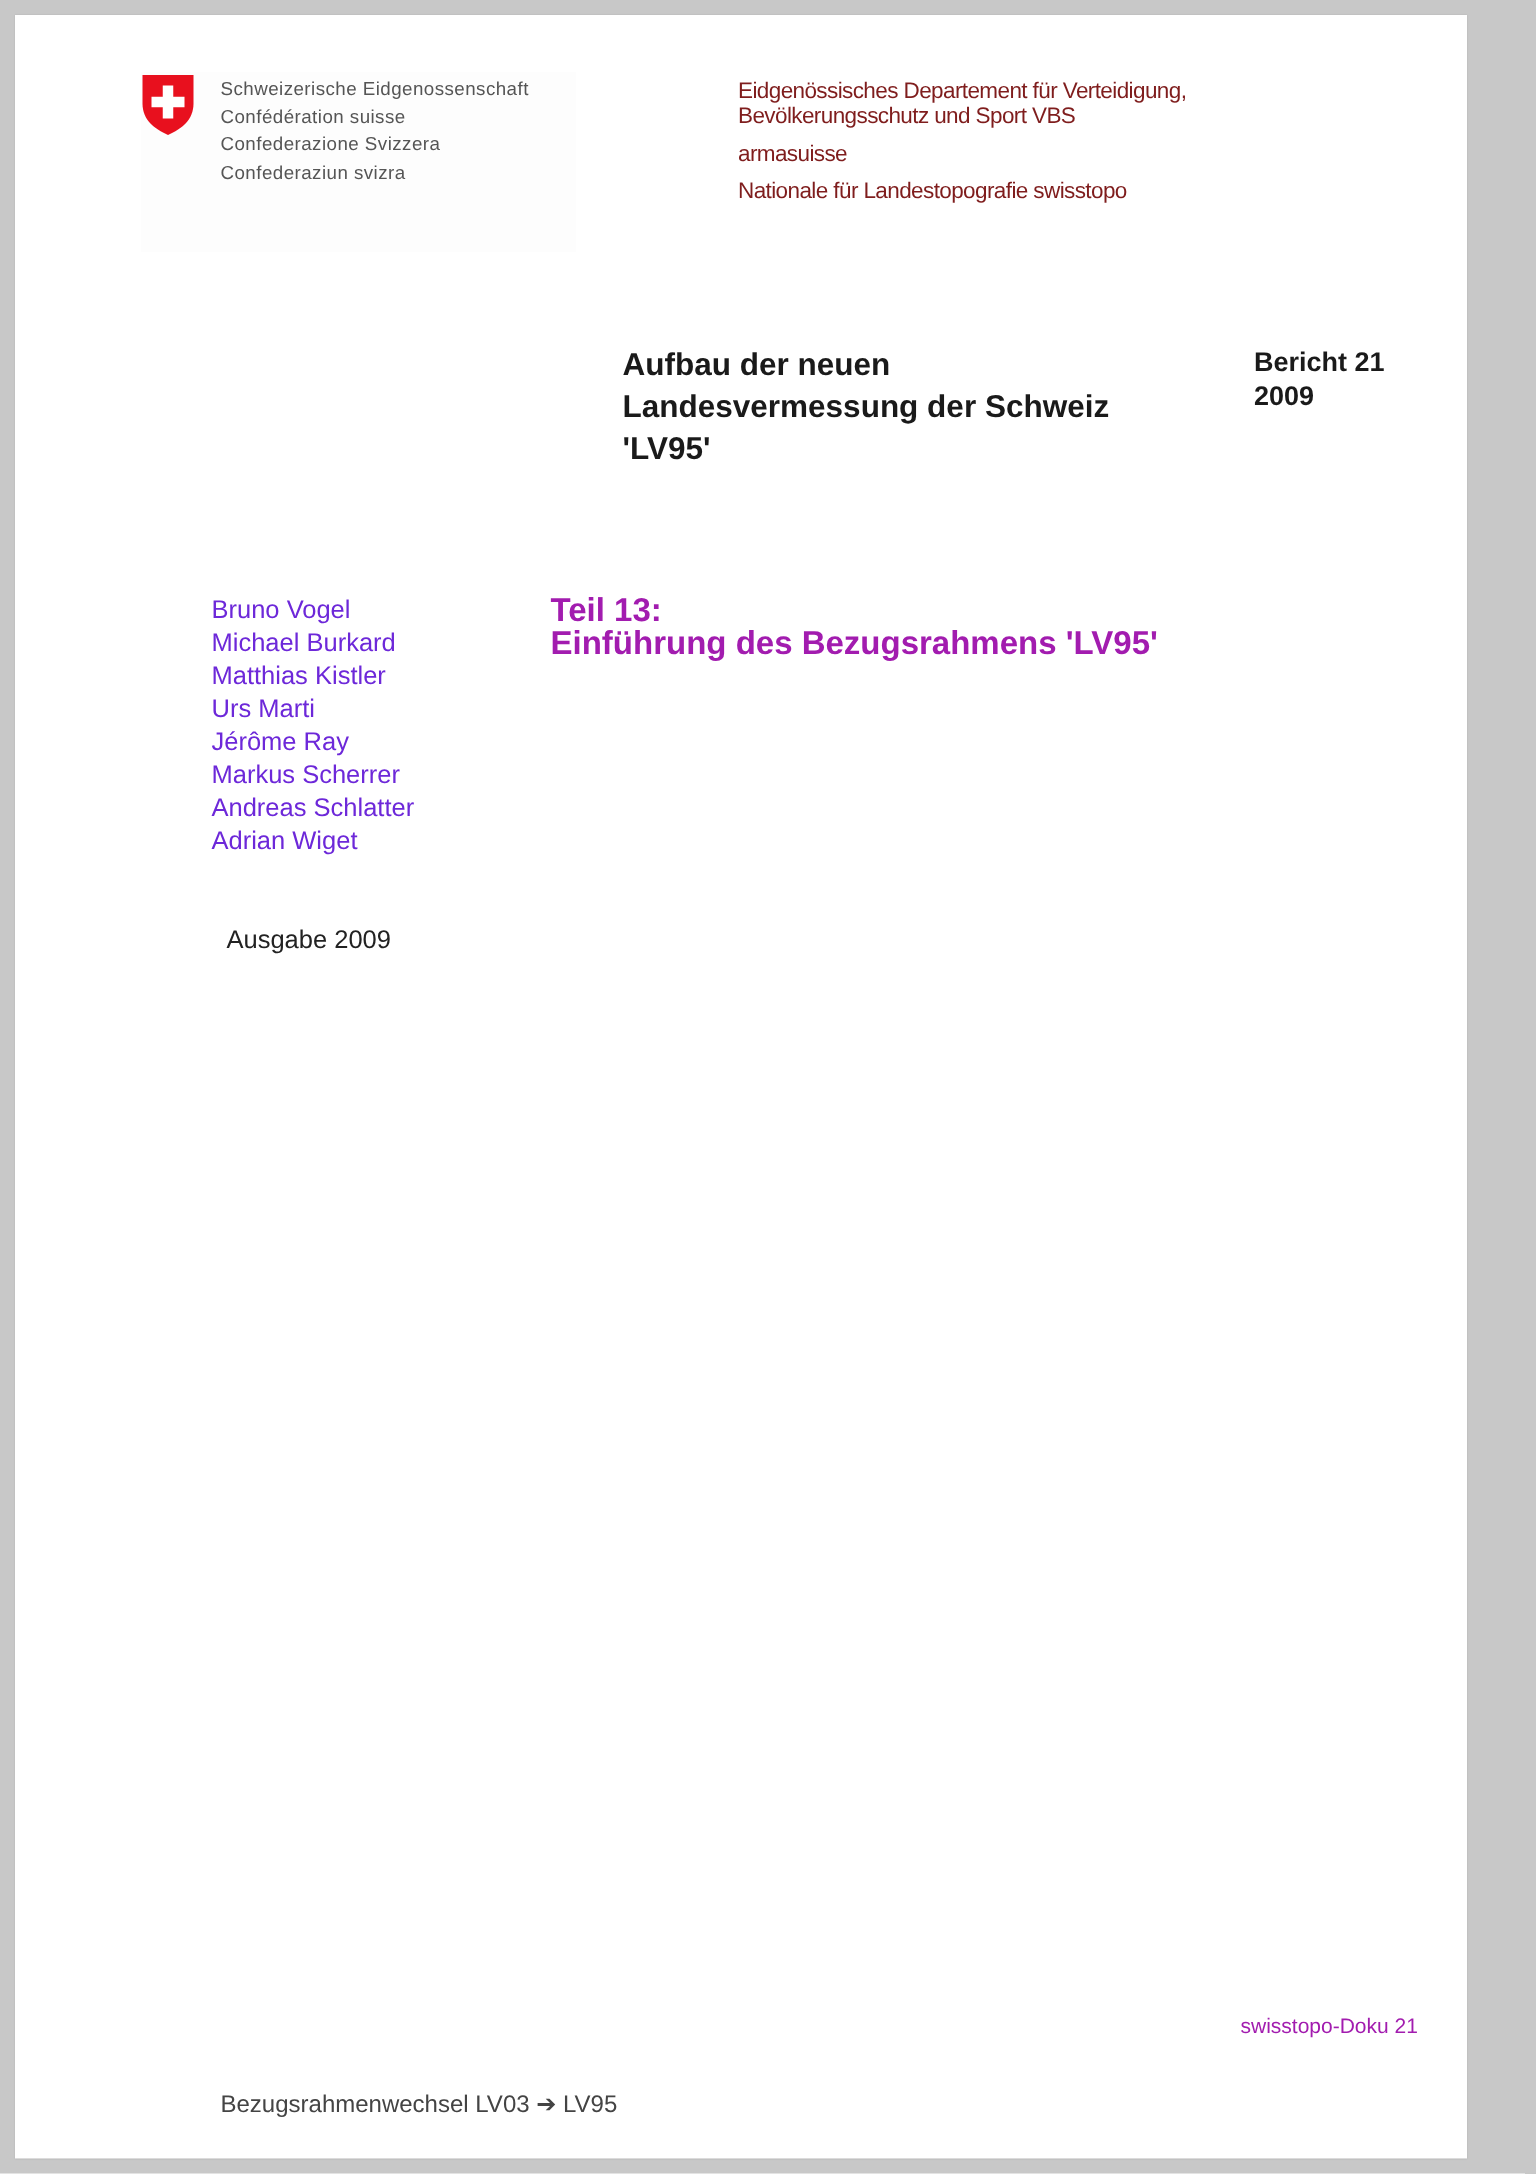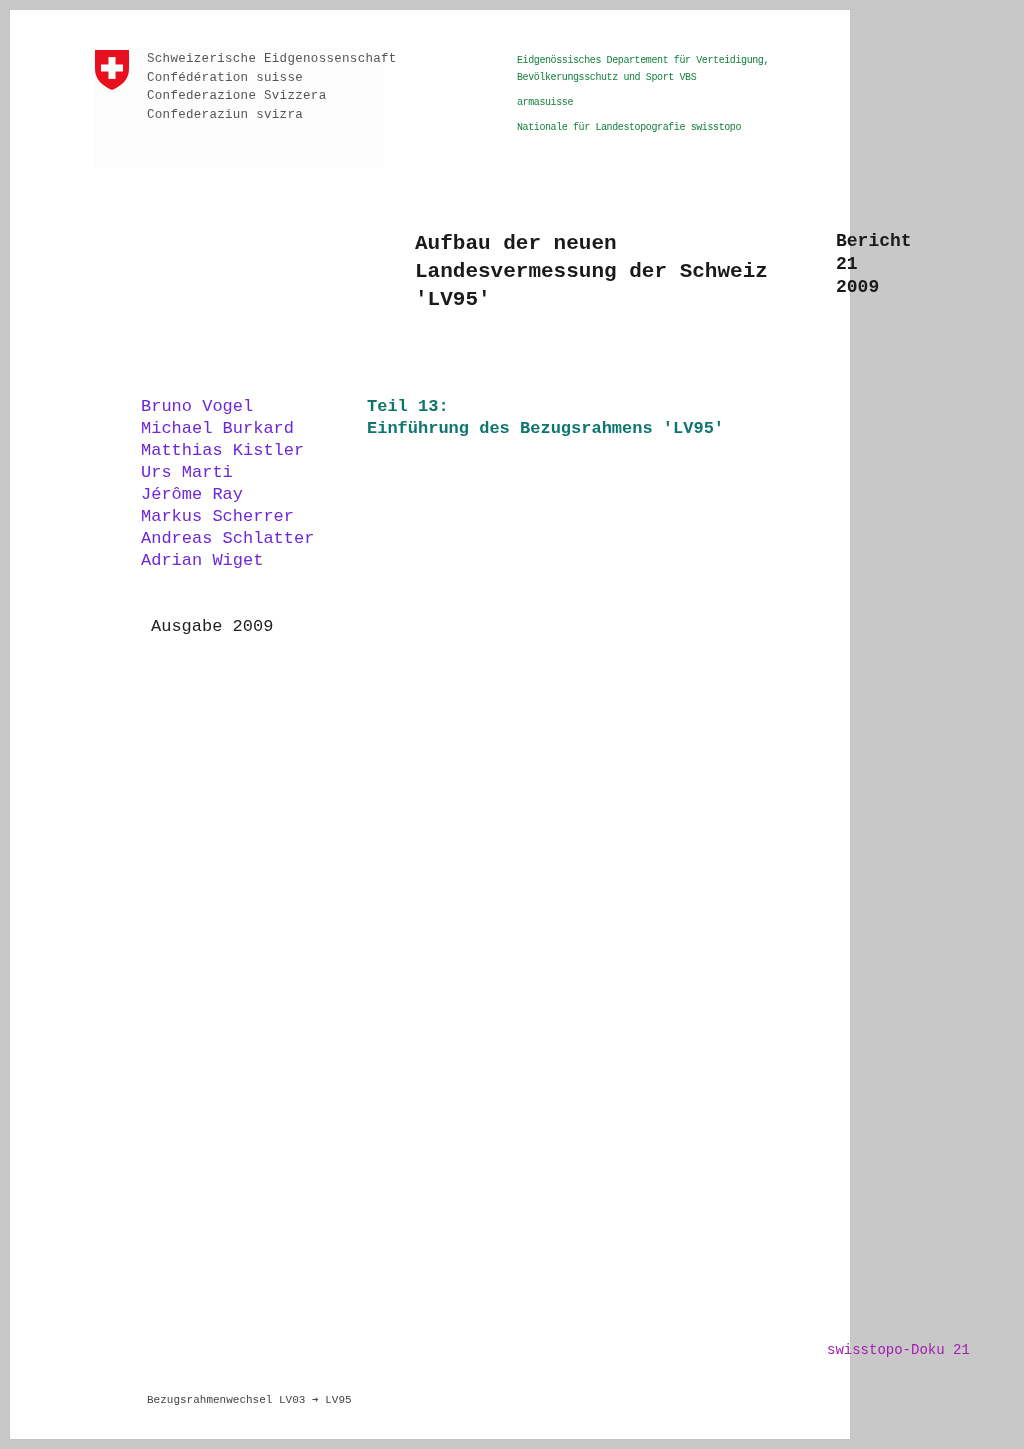--- a/index.html
+++ b/index.html
@@ -6,24 +6,23 @@
   body {
     width: 1024px; height: 1449px;
     background: #c8c8c8;
     position: relative;
     font-family: "Liberation Sans", sans-serif;
     overflow: hidden;
   }
   .page {
     position: absolute;
     left: 10px; top: 10px;
-    width: 840px; height: 1429px;
+    width: 968px; height: 1429px;
     background: #ffffff;
     box-shadow: 0 0 1px #b0b0b0;
-    font-family: Liberation Mono, monospace;
   }
   .logo-block {
     position: absolute;
     left: 84px; top: 38px;
     width: 290px; height: 120px;
     background: #fdfdfd;
   }
   .shield {
     position: absolute;
     left: 84px; top: 39px;
@@ -33,23 +32,23 @@
     position: absolute;
     left: 137px; top: 40px;
     font-size: 12.5px;
     line-height: 18.5px;
     color: #555;
     letter-spacing: 0.3px;
   }
   .confed-lines div { white-space: nowrap; }
   .dept-block {
     position: absolute;
-    left: 507px; top: 42px;
-    font-size: 10px;
-    color: #15803d;
+    left: 482px; top: 42px;
+    font-size: 15px;
+    color: #7f1d1d;
     letter-spacing: -0.4px;
   }
   .dept-block .l { white-space: nowrap; line-height: 17px; }
   .dept-block .gap { height: 8px; }
   .title {
     position: absolute;
     left: 357px; top: 220px;
     font-size: 21px;
     font-weight: bold;
     line-height: 28px;
@@ -67,35 +66,35 @@
   .authors {
     position: absolute;
     left: 131px; top: 386px;
     font-size: 17px;
     line-height: 22px;
     color: #6d28d9;
   }
   .part {
     position: absolute;
     left: 357px; top: 386px;
-    font-size: 17px;
+    font-size: 22px;
     line-height: 22px;
-    color: #0f766e;
+    color: #a21caf;
     font-weight: bold;
   }
   .edition {
     position: absolute;
     left: 141px; top: 607px;
     font-size: 17px;
     color: #222;
   }
   .footer-left {
     position: absolute;
     left: 137px; top: 1383px;
-    font-size: 11px;
+    font-size: 16px;
     color: #444;
     white-space: nowrap;
   }
   .footer-right {
     position: absolute;
     left: 817px; top: 1332px;
     font-size: 14px;
     color: #a21caf;
     white-space: nowrap;
   }

